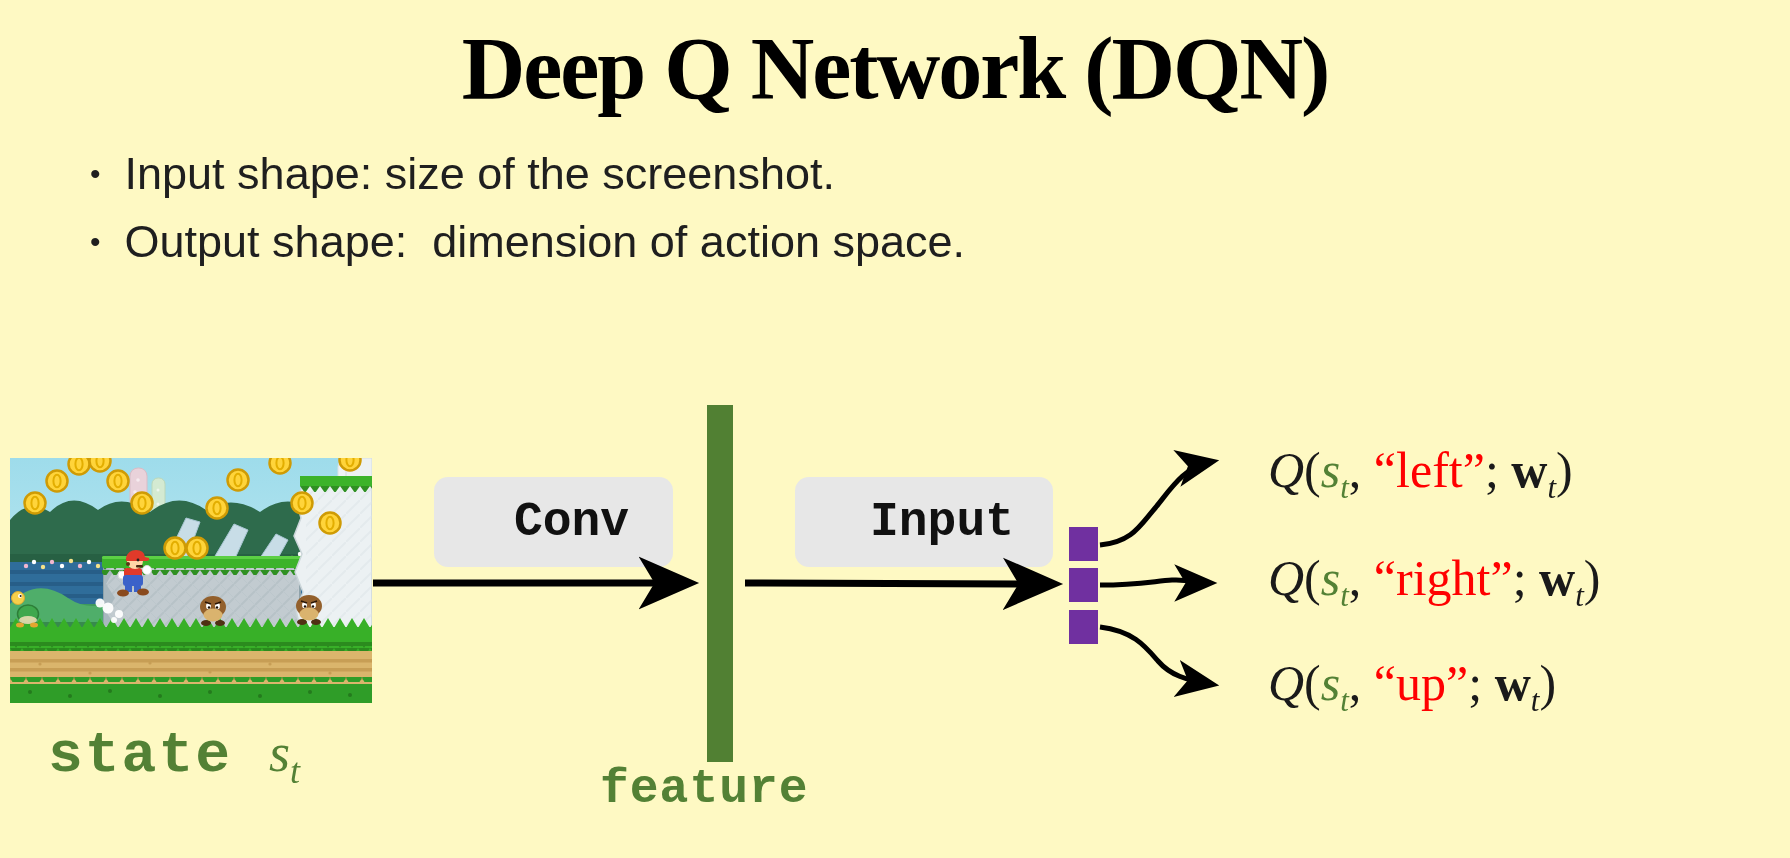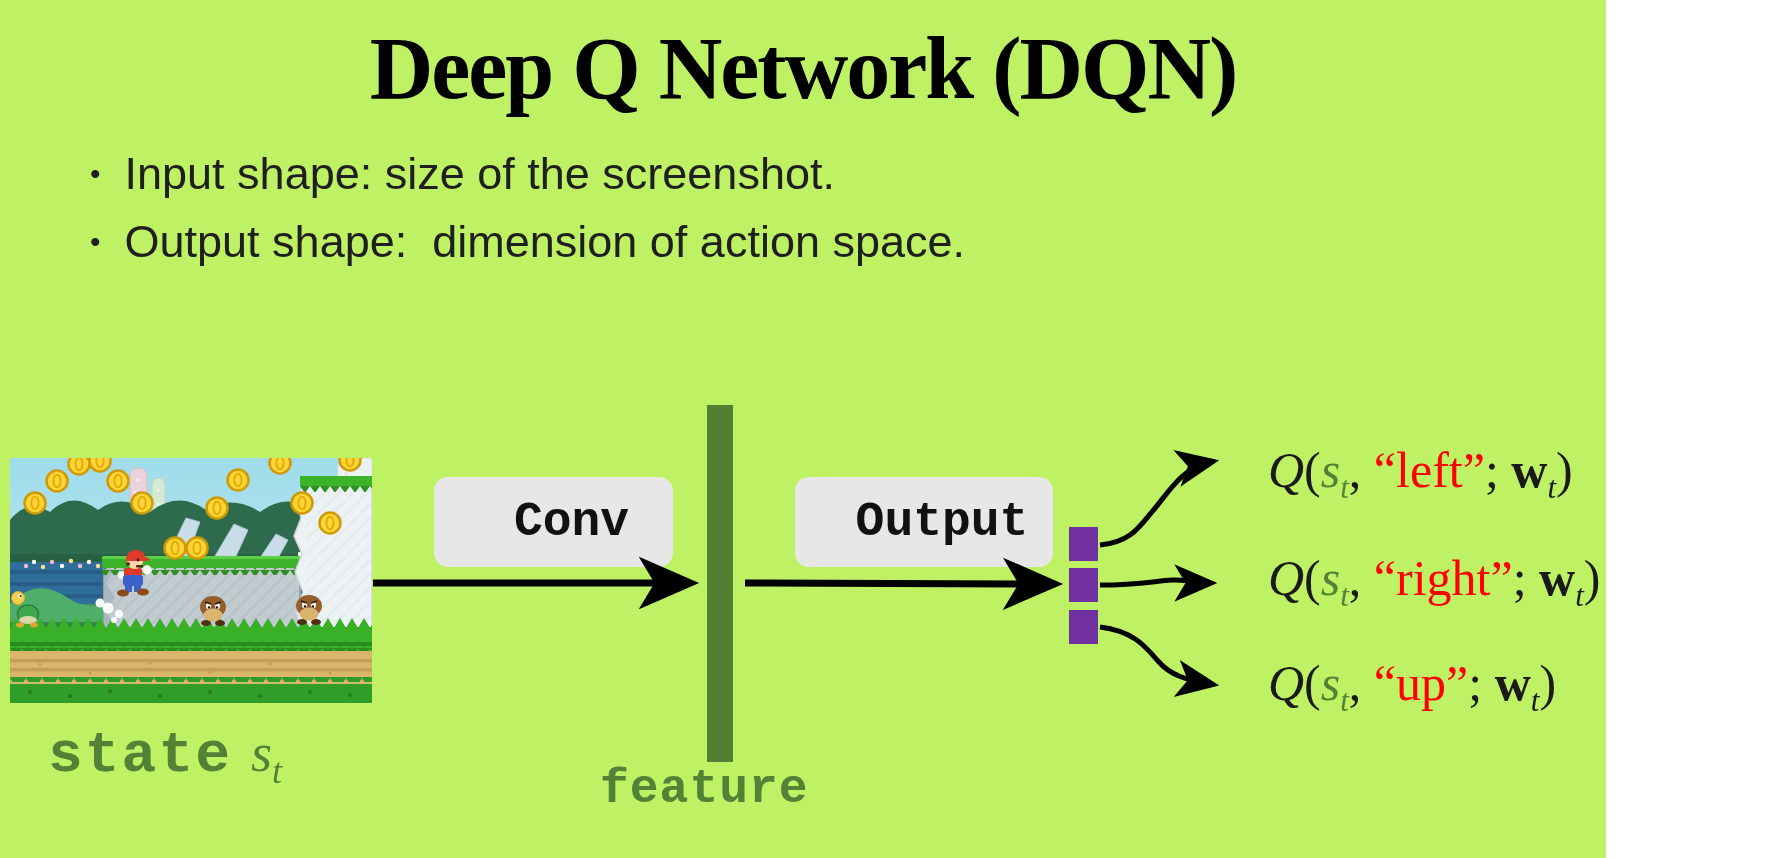--- a/index.html
+++ b/index.html
@@ -1,16 +1,16 @@
 <!DOCTYPE html>
 <html><head>
 <meta charset="utf-8">
 <style>
   html,body{margin:0;padding:0;background:#ffffff;}
-  .slide{position:relative;width:1606px;height:858px;background:#bef264;overflow:hidden;
+  .slide{position:relative;width:1790px;height:858px;background:#fef9c3;overflow:hidden;
          font-family:"Liberation Sans",sans-serif;}
 
   .title{position:absolute;top:18px;left:0;width:100%;text-align:center;
          font-family:"Liberation Serif",serif;font-weight:bold;font-size:88px;
          color:#000;letter-spacing:-2px;}
 
   .bullets{position:absolute;left:90px;top:146px;}
   .bullet-row{display:flex;align-items:center;height:56px;margin-bottom:12px;
               font-size:45px;color:#1f1f1f;}
   .bullet-marker{font-size:30px;margin-right:24px;color:#1f1f1f;}
@@ -22,21 +22,21 @@
              display:flex;align-items:center;justify-content:center;
              font-family:"Liberation Mono",monospace;font-weight:bold;font-size:48px;color:#111;padding-left:36px;}
   .conv-box{left:434px;width:203px;}
   .dense-box{left:795px;width:222px;}
 
   .feature-bar{position:absolute;left:707px;top:405px;width:26px;height:357px;background:#518033;}
 
   .node{position:absolute;left:1069px;width:29px;height:34px;background:#7030a0;}
   .node1{top:527px;} .node2{top:568px;} .node3{top:610px;}
 
-  .state-label{position:absolute;left:48px;top:722px;display:flex;align-items:baseline;color:#538135;}
+  .state-label{position:absolute;left:48px;top:722px;display:flex;align-items:baseline;color:#538135;gap:18px;}
   .state-keyword{font-family:"Liberation Mono",monospace;font-weight:bold;font-size:58px;letter-spacing:2px;}
   .state-sym{font-family:"Liberation Serif",serif;font-style:italic;font-size:54px;margin-left:19px;}
   .state-sub{font-family:"Liberation Serif",serif;font-style:italic;font-size:36px;}
 
   .feature-label{position:absolute;left:600px;top:762px;width:240px;text-align:left;
                  color:#538135;font-family:"Liberation Mono",monospace;font-weight:bold;
                  font-size:48px;letter-spacing:1px;}
 
   .q-row{position:absolute;left:1268px;font-family:"Liberation Serif",serif;font-size:50px;
          color:#1a1a1a;white-space:nowrap;line-height:60px;}
@@ -313,21 +313,21 @@
         <circle cx="303" cy="148.5" r="1.2" fill="#1c0f04"></circle>
       <path d="M291,143 L297,145" stroke="#2a1505" stroke-width="1.6"></path>
       <path d="M307,143 L301,145" stroke="#2a1505" stroke-width="1.6"></path>
     </g>
   </svg>
 
   <div class="layer-box conv-box">
     <span>Conv</span>
   </div>
   <div class="layer-box dense-box">
-    <span>Output</span>
+    <span>Input</span>
   </div>
   <div class="feature-bar"></div>
   <div class="node node1"></div>
   <div class="node node2"></div>
   <div class="node node3"></div>
 
   <svg class="arrows" viewBox="0 0 1790 858">
     <defs>
       <marker id="ah" viewBox="0 0 12 12" refX="9" refY="6" markerWidth="9" markerHeight="9" orient="auto">
         <path d="M0,1 L11.5,6 L0,11 L3,6 Z" fill="#000000"></path>

